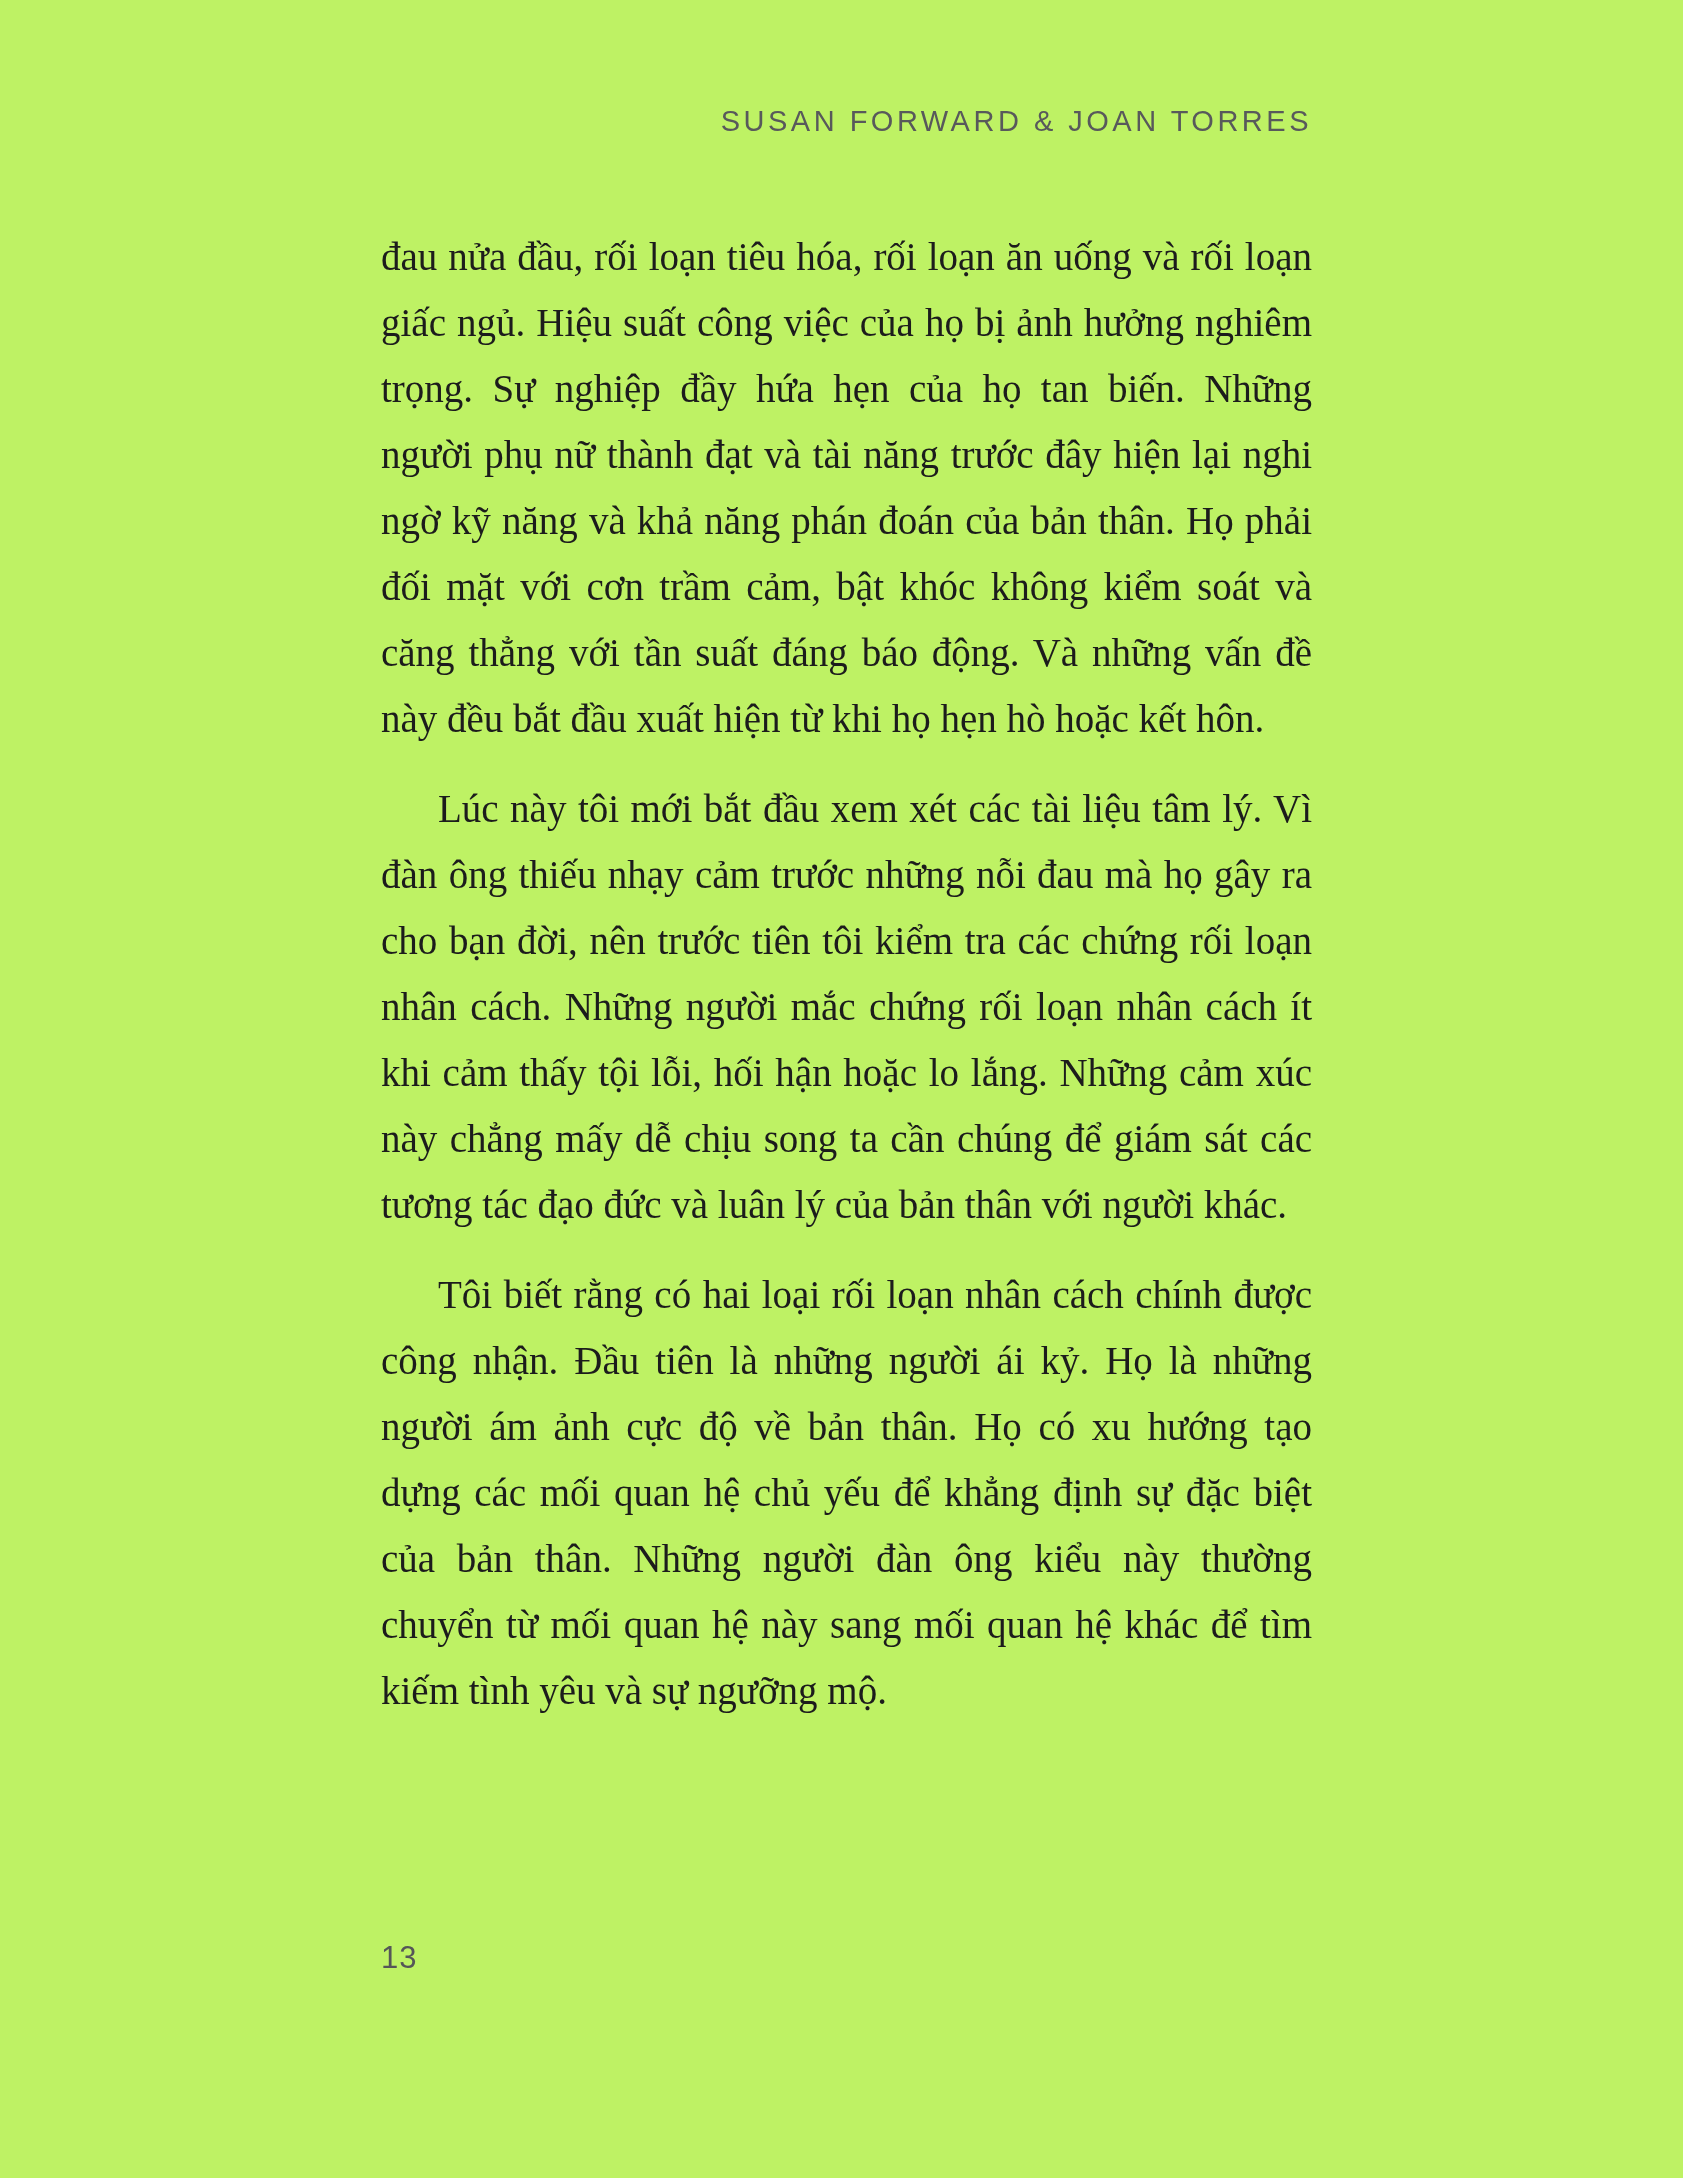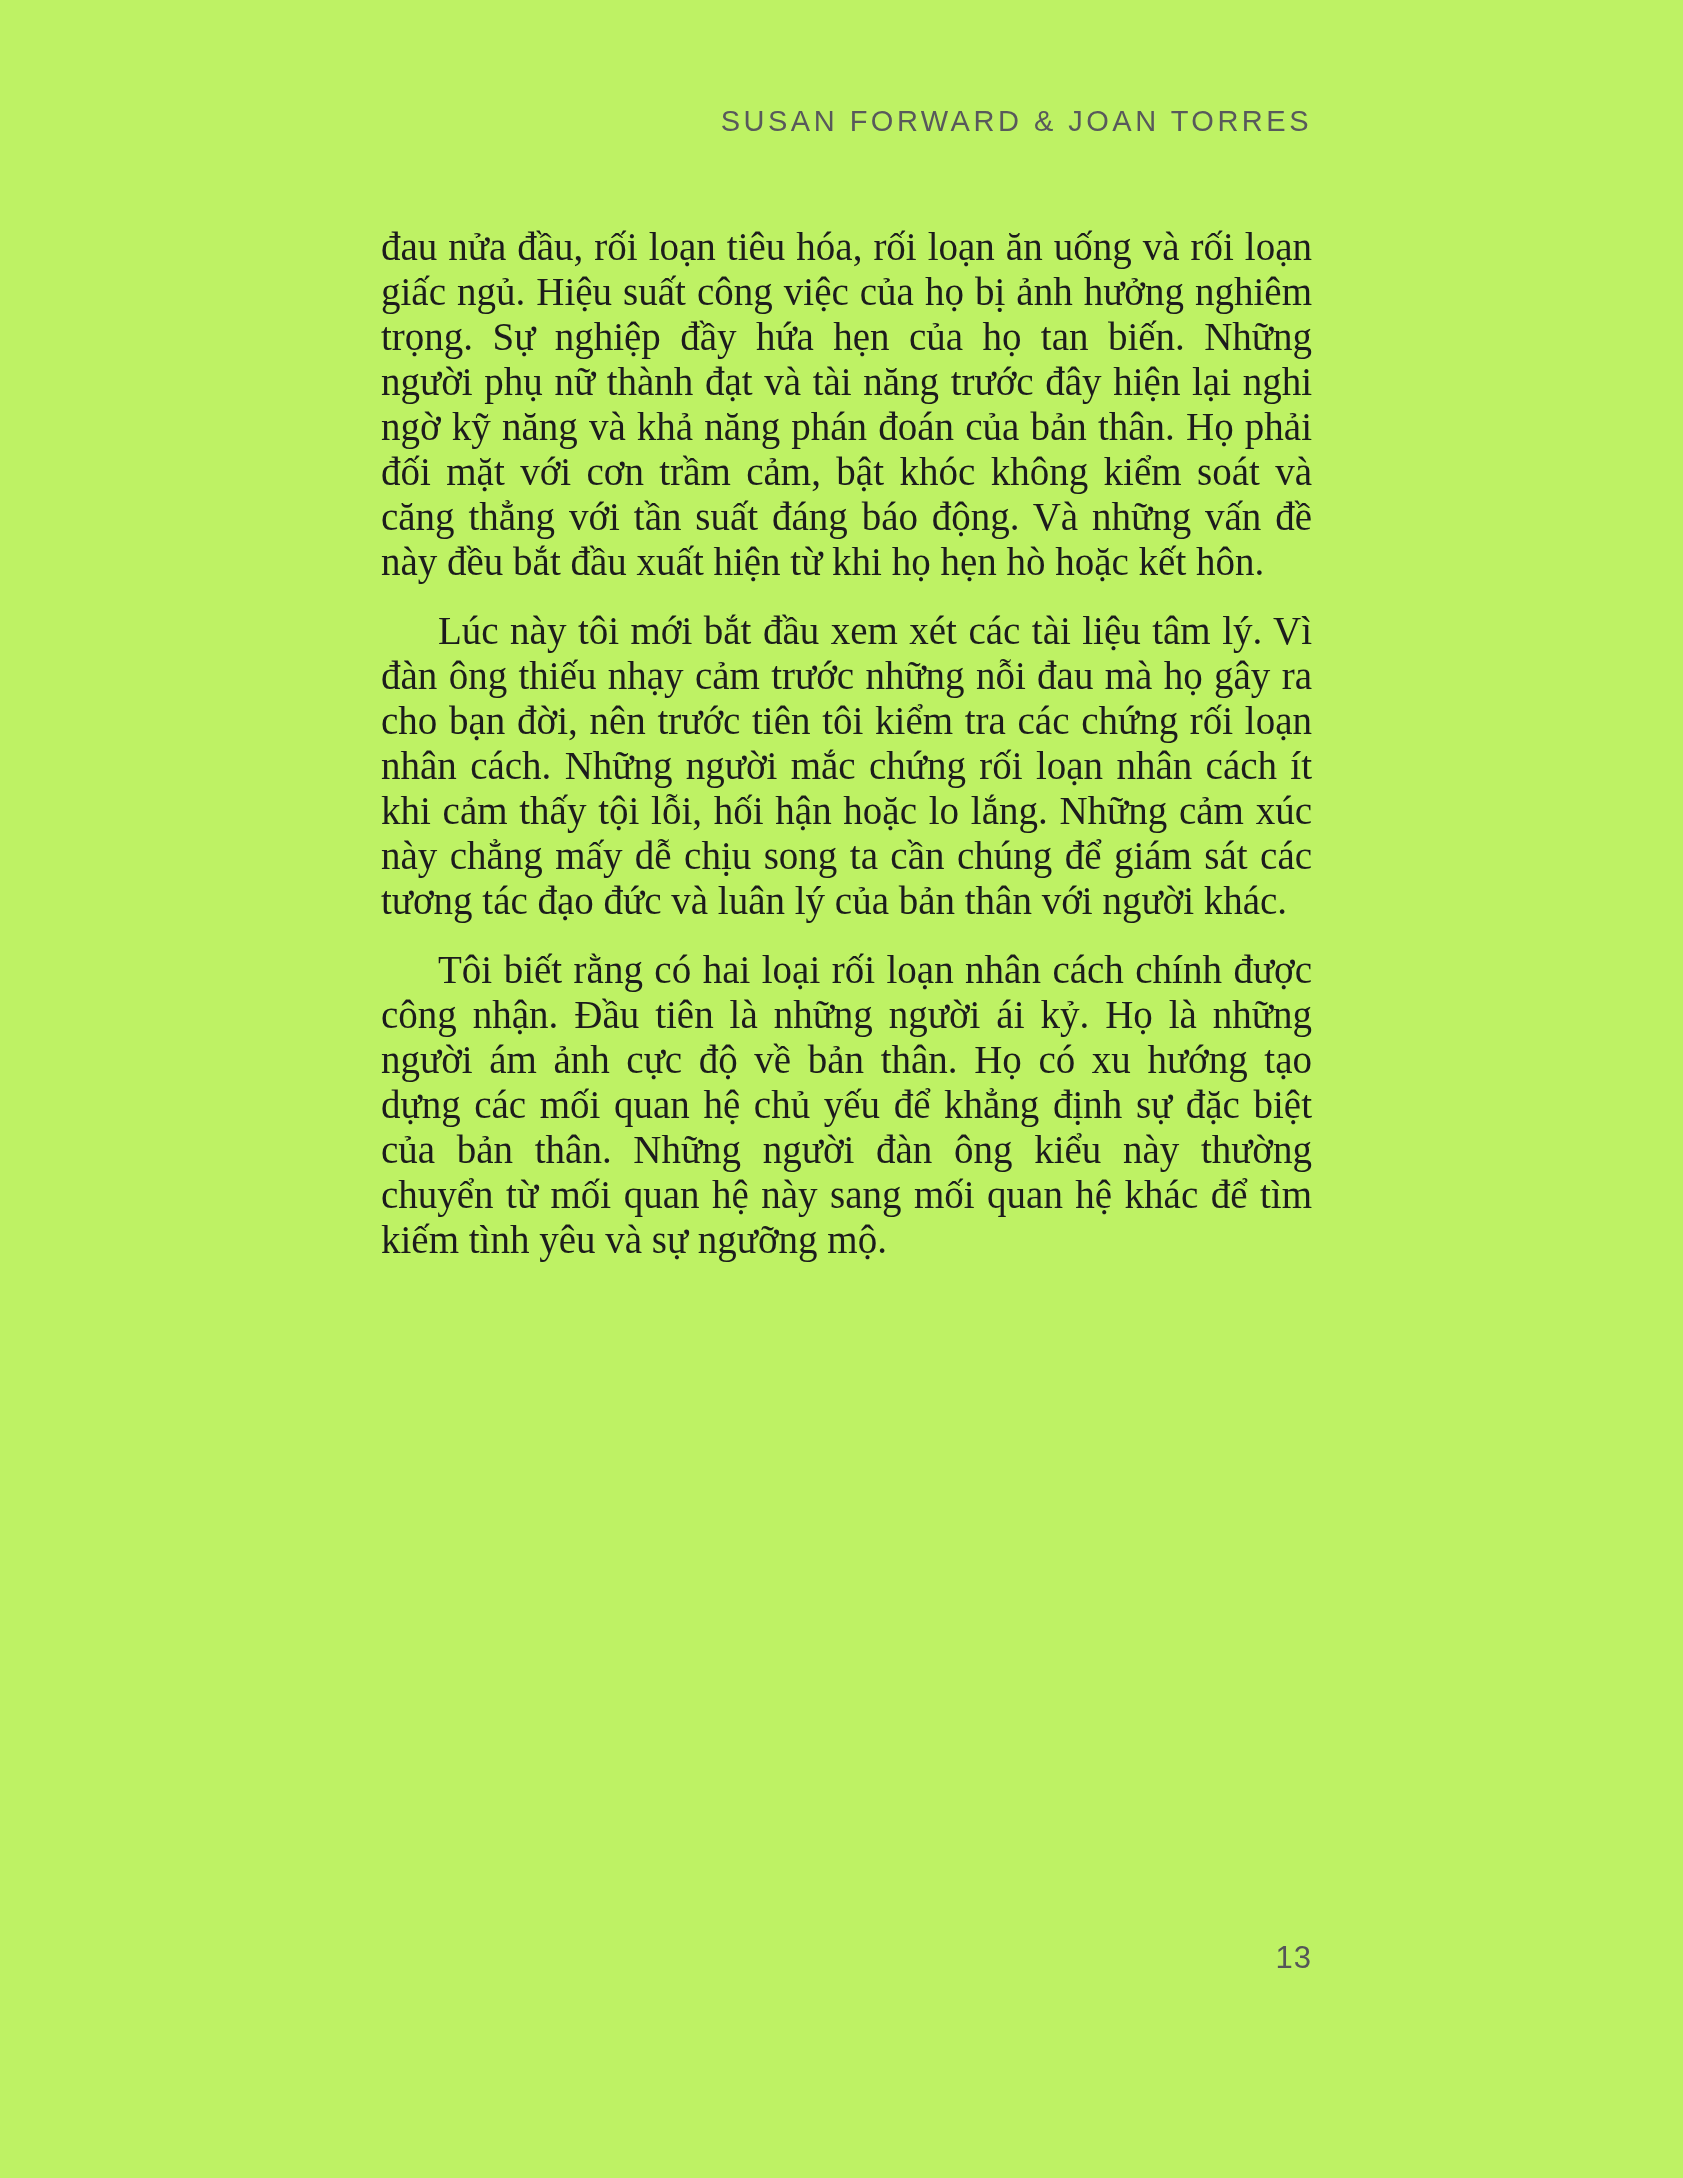--- a/index.html
+++ b/index.html
@@ -28,37 +28,37 @@
     letter-spacing: 3.5px;
     color: #58595b;
     white-space: nowrap;
   }
   .body-text {
     position: absolute;
     top: 224px;
     left: 381px;
     width: 931px;
     font-size: 39px;
-    line-height: 45px;
+    line-height: 66px;
     text-align: justify;
     color: #1c1c1c;
   }
   .para {
     margin: 0 0 24px 0;
     text-indent: 57px;
   }
   .para.first {
     text-indent: 0;
   }
   .page-footer {
     position: absolute;
     top: 1940px;
     left: 381px;
     width: 931px;
-    text-align: right;
+    text-align: left;
   }
   .page-number {
     font-family: "Liberation Sans", sans-serif;
     font-size: 31px;
     color: #555658;
     letter-spacing: 1px;
   }
 </style>
 </head>
 <body>

